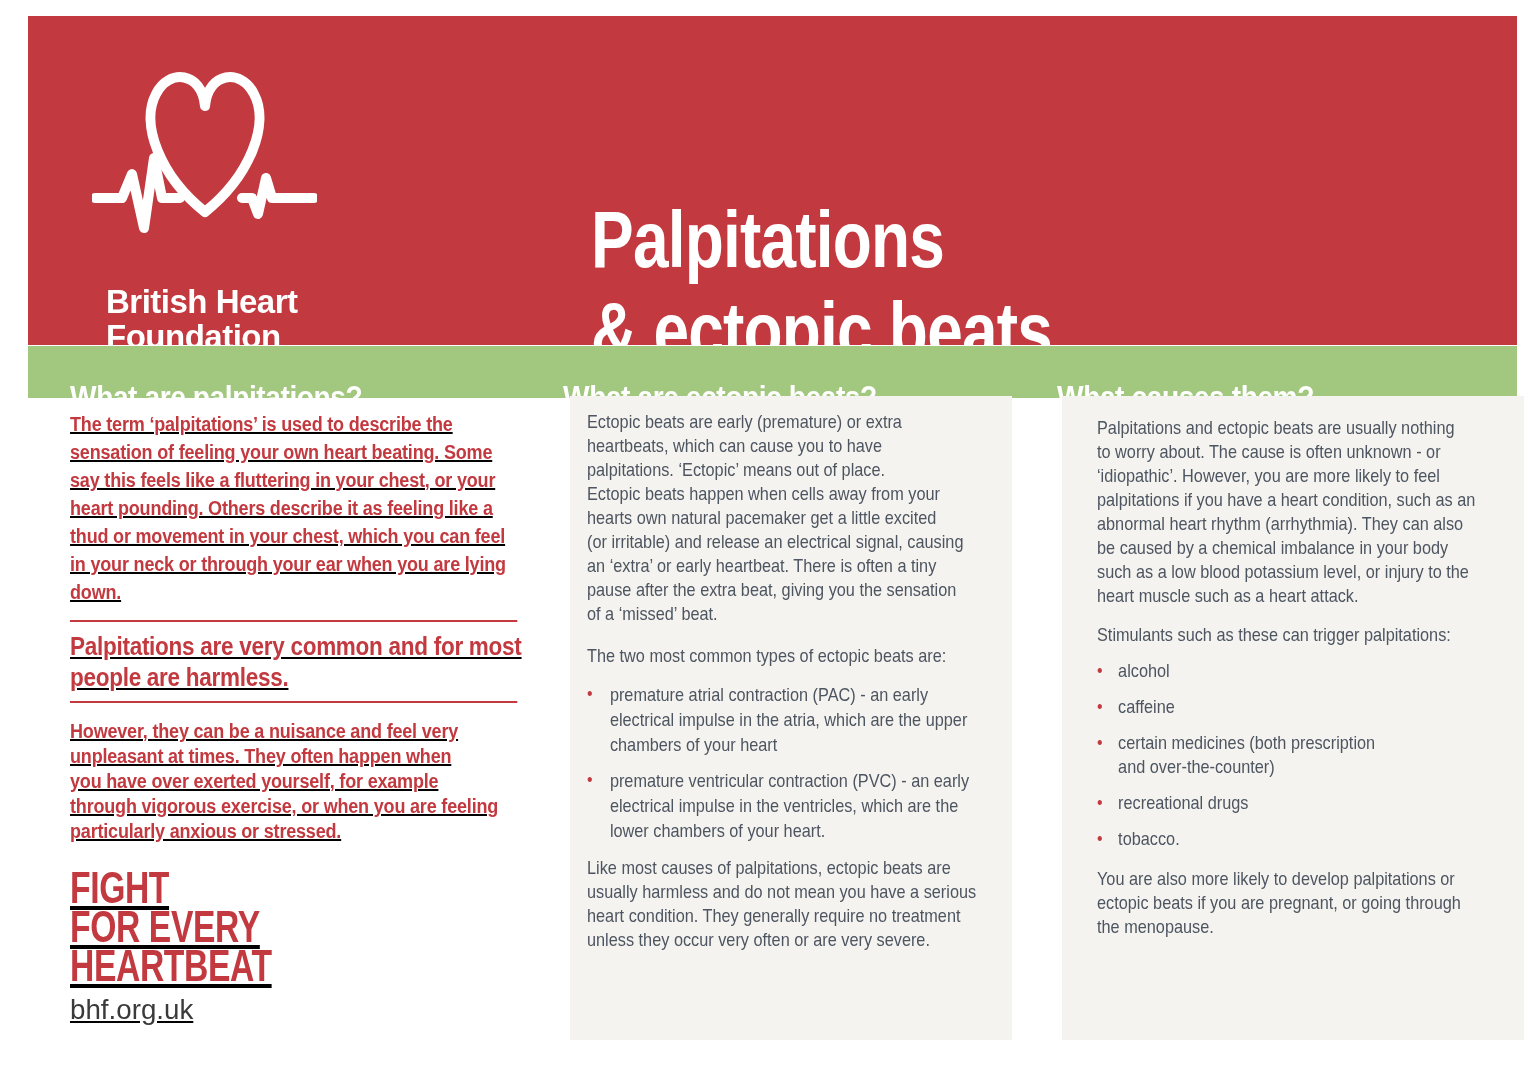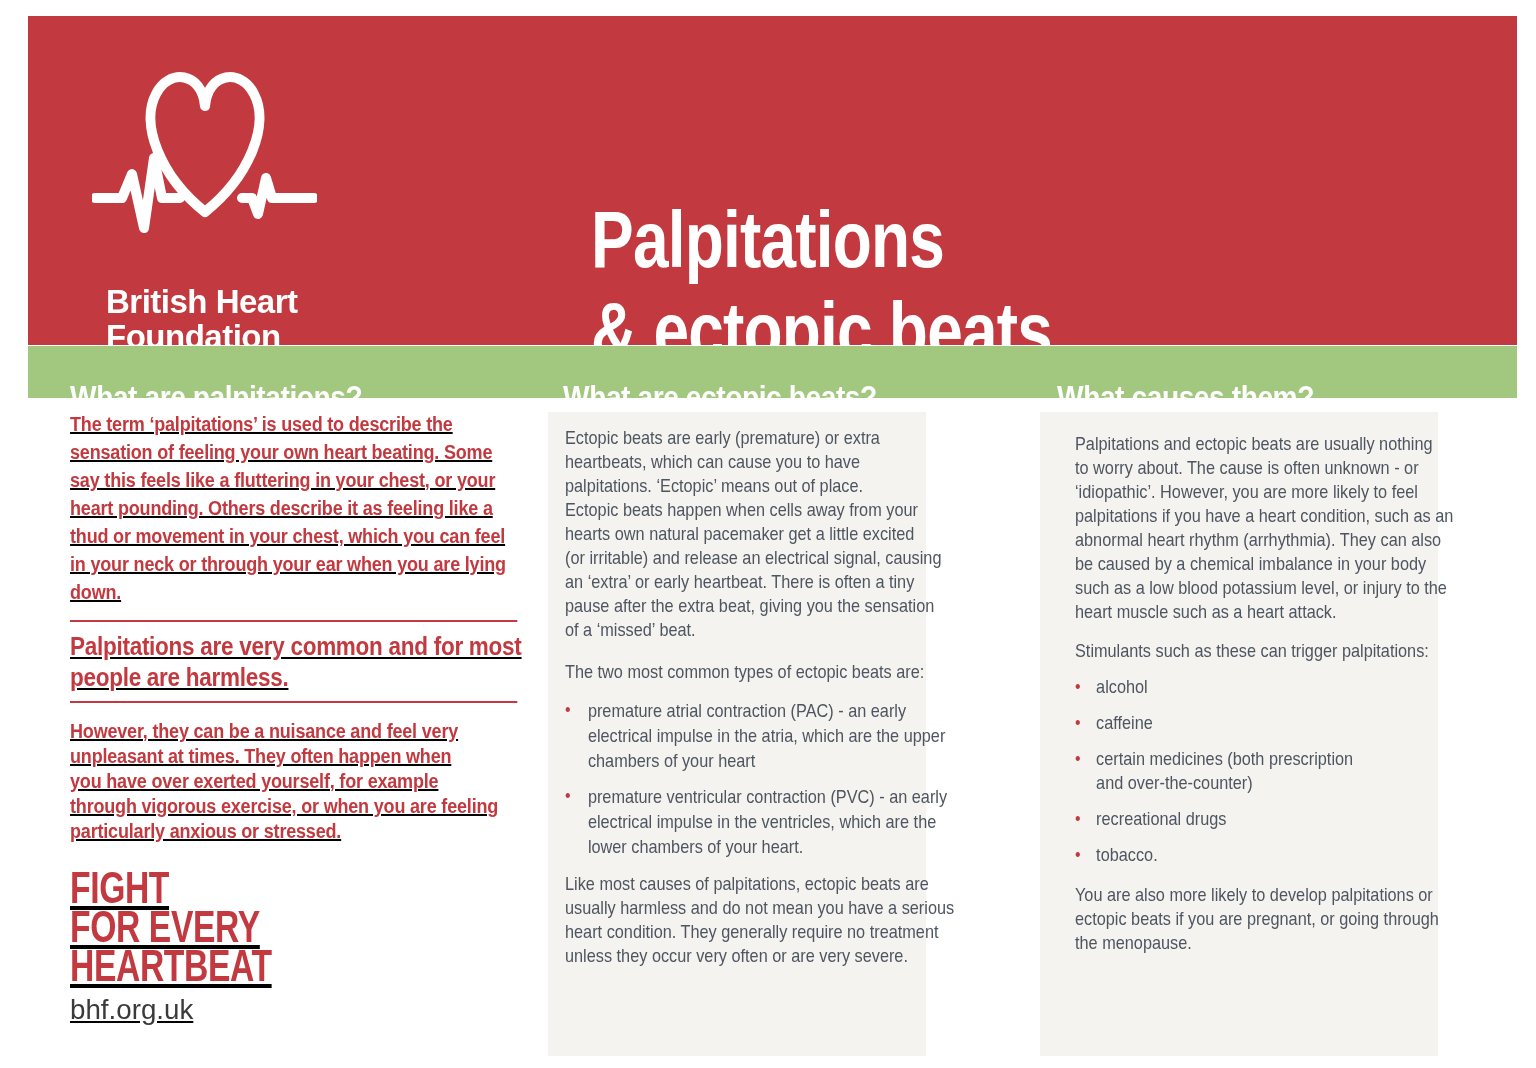--- a/index.html
+++ b/index.html
@@ -20,21 +20,21 @@
     width:640px;transform:scaleX(0.80);transform-origin:0 0;letter-spacing:-1px;}
 
   
   .band-green{position:absolute;left:28px;top:346px;width:1489px;height:52px;background:var(--c-green);}
   .gh{position:absolute;top:346px;height:52px;line-height:48px;color:var(--c-white);
     font-size:32px;font-weight:bold;white-space:nowrap;width:420px;
     transform:scaleX(0.88);transform-origin:0 0;letter-spacing:-0.5px;}
   .gh.h1{left:70px;} .gh.h2{left:563px;} .gh.h3{left:1057px;}
 
   
-  .col-gray{position:absolute;top:412px;width:378px;height:644px;background:var(--c-column_bg);}
+  .col-gray{position:absolute;top:396px;width:442px;height:644px;background:var(--c-column_bg);margin-left:22px;}
   .col-gray.mid{left:548px;} .col-gray.right{left:1040px;padding-left:20px;}
 
   .pre{white-space:pre-line;}
 
   
   .col-left{position:absolute;left:70px;top:398px;width:560px;text-decoration:underline;}
   .squeeze-left{width:510px;transform:scaleX(0.90);transform-origin:0 0;}
   .red-p{color:var(--c-red);font-weight:bold;font-size:20px;line-height:28px;margin:12px 0 0 0;letter-spacing:-0.2px;}
   .red-p.tight{line-height:25px;margin-top:16px;}
   .rule{width:497px;border:none;border-top:2px solid var(--c-red);margin:14px 0 0 0;height:0;}

